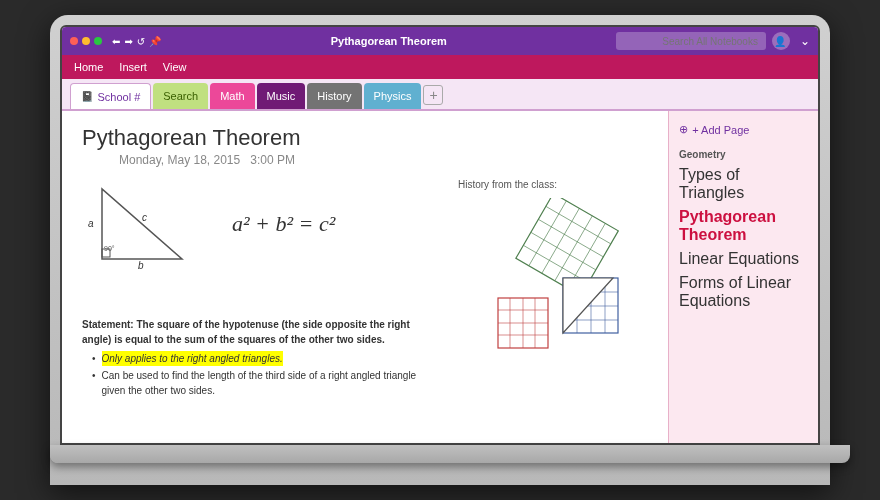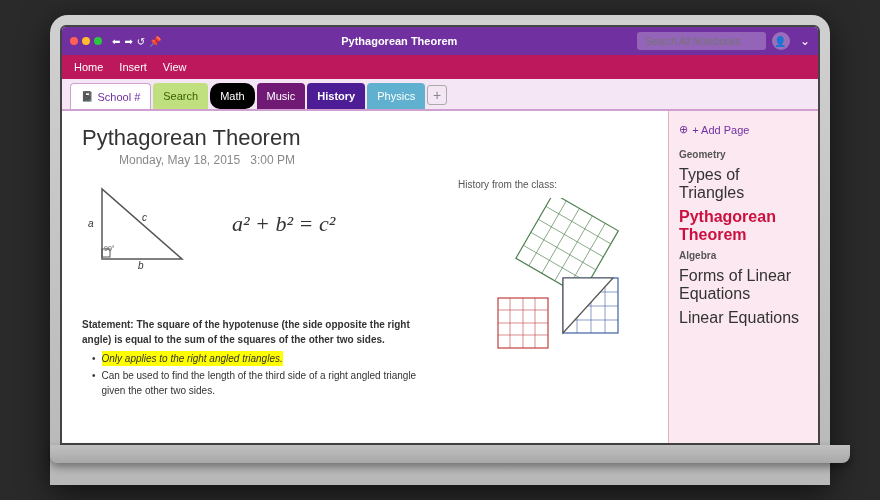--- a/index.html
+++ b/index.html
@@ -68,22 +68,23 @@
       font-size: 11px;
       font-weight: 600;
     }
     .titlebar-search {
       background: rgba(255,255,255,0.25);
       border: none;
       border-radius: 3px;
       color: #fff;
       font-size: 10px;
       padding: 2px 8px;
-      width: 129px;
+      width: 150px;
       height: 18px;
+      text-align: right;
     }
     .titlebar-avatar {
       width: 18px; height: 18px;
       background: rgba(255,255,255,0.3);
       border-radius: 50%;
       display: flex; align-items: center; justify-content: center;
       color: #fff; font-size: 10px;
     }
 
     
@@ -122,23 +123,23 @@
       cursor: pointer;
       gap: 4px;
     }
     .notebook-tab.school {
       background: #fff;
       color: #7030a0;
       border: 1px solid #d0a0d0;
       border-bottom: none;
     }
     .notebook-tab.biology { background: #c0e080; color: #3a6000; }
-    .notebook-tab.math { background: #000000; color: #fff; border-radius: 10px; }
+    .notebook-tab.math { background: #ec4899; color: #fff; }
     .notebook-tab.music { background: #701a75; color: #fff; }
-    .notebook-tab.history { background: #4c1d95; color: #fff; font-weight: bold; }
+    .notebook-tab.history { background: #737373; color: #fff; }
     .notebook-tab.physics { background: #60b0d0; color: #fff; justify-content: flex-end; }
     .tab-add {
       width: 20px; height: 20px;
       background: none;
       border: 1px solid #aaa;
       border-radius: 3px;
       display: flex; align-items: center; justify-content: center;
       font-size: 14px; color: #888; cursor: pointer;
       margin-bottom: 4px;
     }
@@ -417,25 +418,24 @@
         </div>
 
         <div class="sidebar-section">Geometry</div>
         <div class="sidebar-item">
           <span>Types of Triangles</span>
         </div>
         <div class="sidebar-item active">
           <span>Pythagorean Theorem</span>
         </div>
 
-        <div class="sidebar-section">Algebra</div>
+        <div class="sidebar-item">
+          <span>Linear Equations</span>
+        </div>
         <div class="sidebar-item">
           <span>Forms of Linear Equations</span>
-        </div>
-        <div class="sidebar-item">
-          <span>Linear Equations</span>
         </div>
       </div>
 
     </div>
   </div>
   <div class="laptop-base"></div>
 </div>
 
 </body></html>

